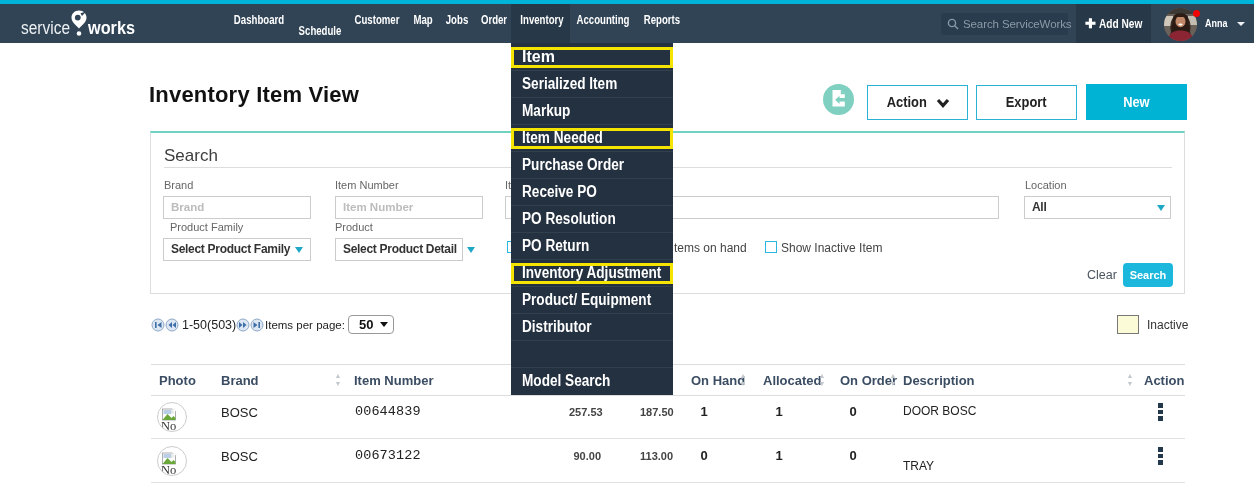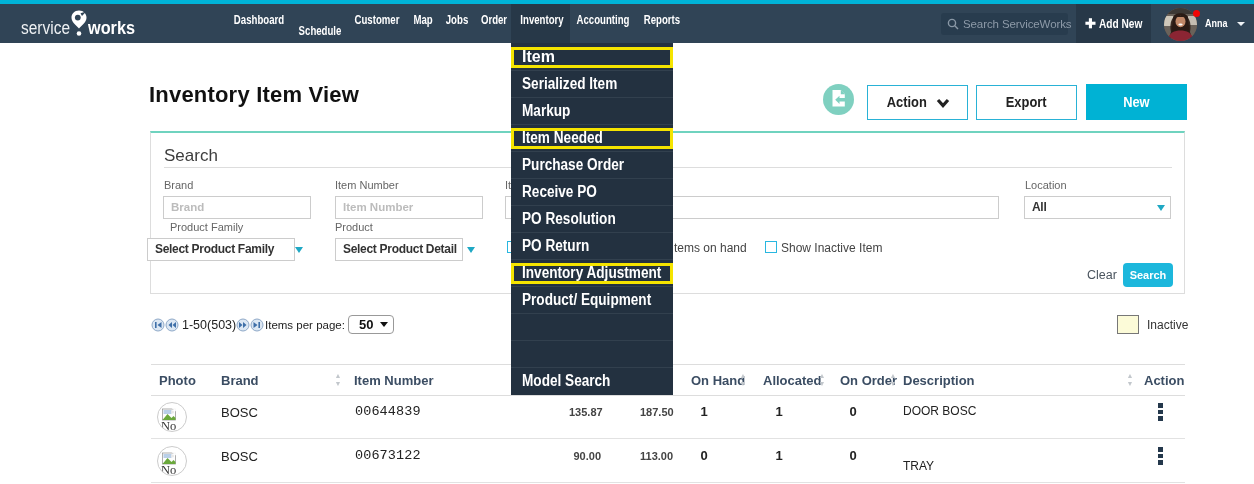--- a/index.html
+++ b/index.html
@@ -138,21 +138,21 @@
 <div class="abs lbl" style="left:335px; top:179px;">Item Number</div>
 <div class="abs lbl" style="left:505px; top:179px;">Item Description</div>
 <div class="abs lbl" style="left:1025px; top:179px;">Location</div>
 <div class="abs inp" style="left:163px; top:196px; width:148px;">Brand</div>
 <div class="abs inp" style="left:335px; top:196px; width:148px;">Item Number</div>
 <div class="abs inp" style="left:505px; top:196px; width:494px;"></div>
 <div class="abs sel" style="left:1024px; top:196px; width:147px;">All</div>
 <div class="abs caret-teal" style="left:1157px; top:205px;"></div>
 <div class="abs lbl" style="left:156px; top:221px;margin-left:14px;">Product Family</div>
 <div class="abs lbl" style="left:335px; top:221px;">Product</div>
-<div class="abs sel" style="left:147px; top:238px; width:148px;">Select Product Family</div>
+<div class="abs sel" style="left:163px; top:238px; width:148px;">Select Product Family</div>
 <div class="abs caret-teal" style="left:295px; top:247px;"></div>
 <div class="abs sel" style="left:335px; top:238px; width:128px;">Select Product Detail</div>
 <div class="abs caret-teal" style="left:467px; top:247px;"></div>
 <div class="abs cb" style="left:507px; top:241px;"></div>
 <div class="abs cbl" id="cb1lbl" style="left:674px; top:240.5px;">tems on hand</div>
 <div class="abs cb" style="left:765px; top:241px;"></div>
 <div class="abs cbl" style="left:781px; top:240.5px;">Show Inactive Item</div>
 <div class="abs" id="clear">Clear</div>
 <div class="abs" id="searchbtn">Search</div>
 
@@ -204,21 +204,21 @@
           <rect x="10" y="5" width="13" height="11" fill="#fdfdfd" stroke="#9a9a9a" stroke-width="0.8"></rect>
           <path d="M10 16 L15 10 L19 14 L21 12 L23 14 V16 Z" fill="#6aa83c"></path>
           <path d="M11 6 h8 v4 h-8 z" fill="#b9cfe8"></path>
           <circle cx="20" cy="8" r="1.5" fill="#e8e8e8"></circle>
           <path d="M19 4 h5 v4 Z" fill="#fff" opacity="0.9"></path>
         </g>
         <text x="3" y="27" font-family="Liberation Serif" font-size="12.5" fill="#333">No</text>
       </svg></div>
   <div class="abs td" style="left:70px; top:40px; font-size:13px;">BOSC</div>
   <div class="abs mono" style="left:204px; top:39px;">00644839</div>
-  <div class="abs num" style="left:418px; top:41px; width:32px; text-align:right;">135.87</div>
+  <div class="abs num" style="left:418px; top:41px; width:32px; text-align:right;">257.53</div>
   <div class="abs num" style="left:489px; top:41px; width:32px; text-align:right;">187.50</div>
   <div class="abs cnum" style="left:553px; top:39px;">1</div>
   <div class="abs cnum" style="left:628px; top:39px;">1</div>
   <div class="abs cnum" style="left:702px; top:39px;">0</div>
   <div class="abs td" style="left:752px; top:39px;">DOOR BOSC</div>
   <div class="abs dots" style="left:1007px; top:38px;">
       <div></div>
       <div></div>
       <div></div>
     </div>
@@ -262,19 +262,20 @@
   <div class="mi" style="top:135px;"><span>Receive PO</span></div>
   <div class="msep" style="top:162px;"></div>
   <div class="mi" style="top:162px;"><span>PO Resolution</span></div>
   <div class="msep" style="top:189px;"></div>
   <div class="mi" style="top:189px;"><span>PO Return</span></div>
   <div class="msep" style="top:216px;"></div>
   <div class="mi" style="top:216px;"><span>Inventory Adjustment</span></div>
   <div class="msep" style="top:243px;"></div>
   <div class="mi" style="top:243px;"><span>Product/ Equipment</span></div>
   <div class="msep" style="top:270px;"></div>
+  <div class="mi" style="top:270px;"><span>Distributor</span></div>
   <div class="msep" style="top:297px;"></div>
   <div class="msep" style="top:324px;"></div>
   <div class="mi" style="top:324px;"><span>Model Search</span></div>
   <div class="hl" style="top:4px;"></div>
   <div class="hl" style="top:85px;"></div>
   <div class="hl" style="top:220px;"></div>
 </div>
 
 </body></html>

